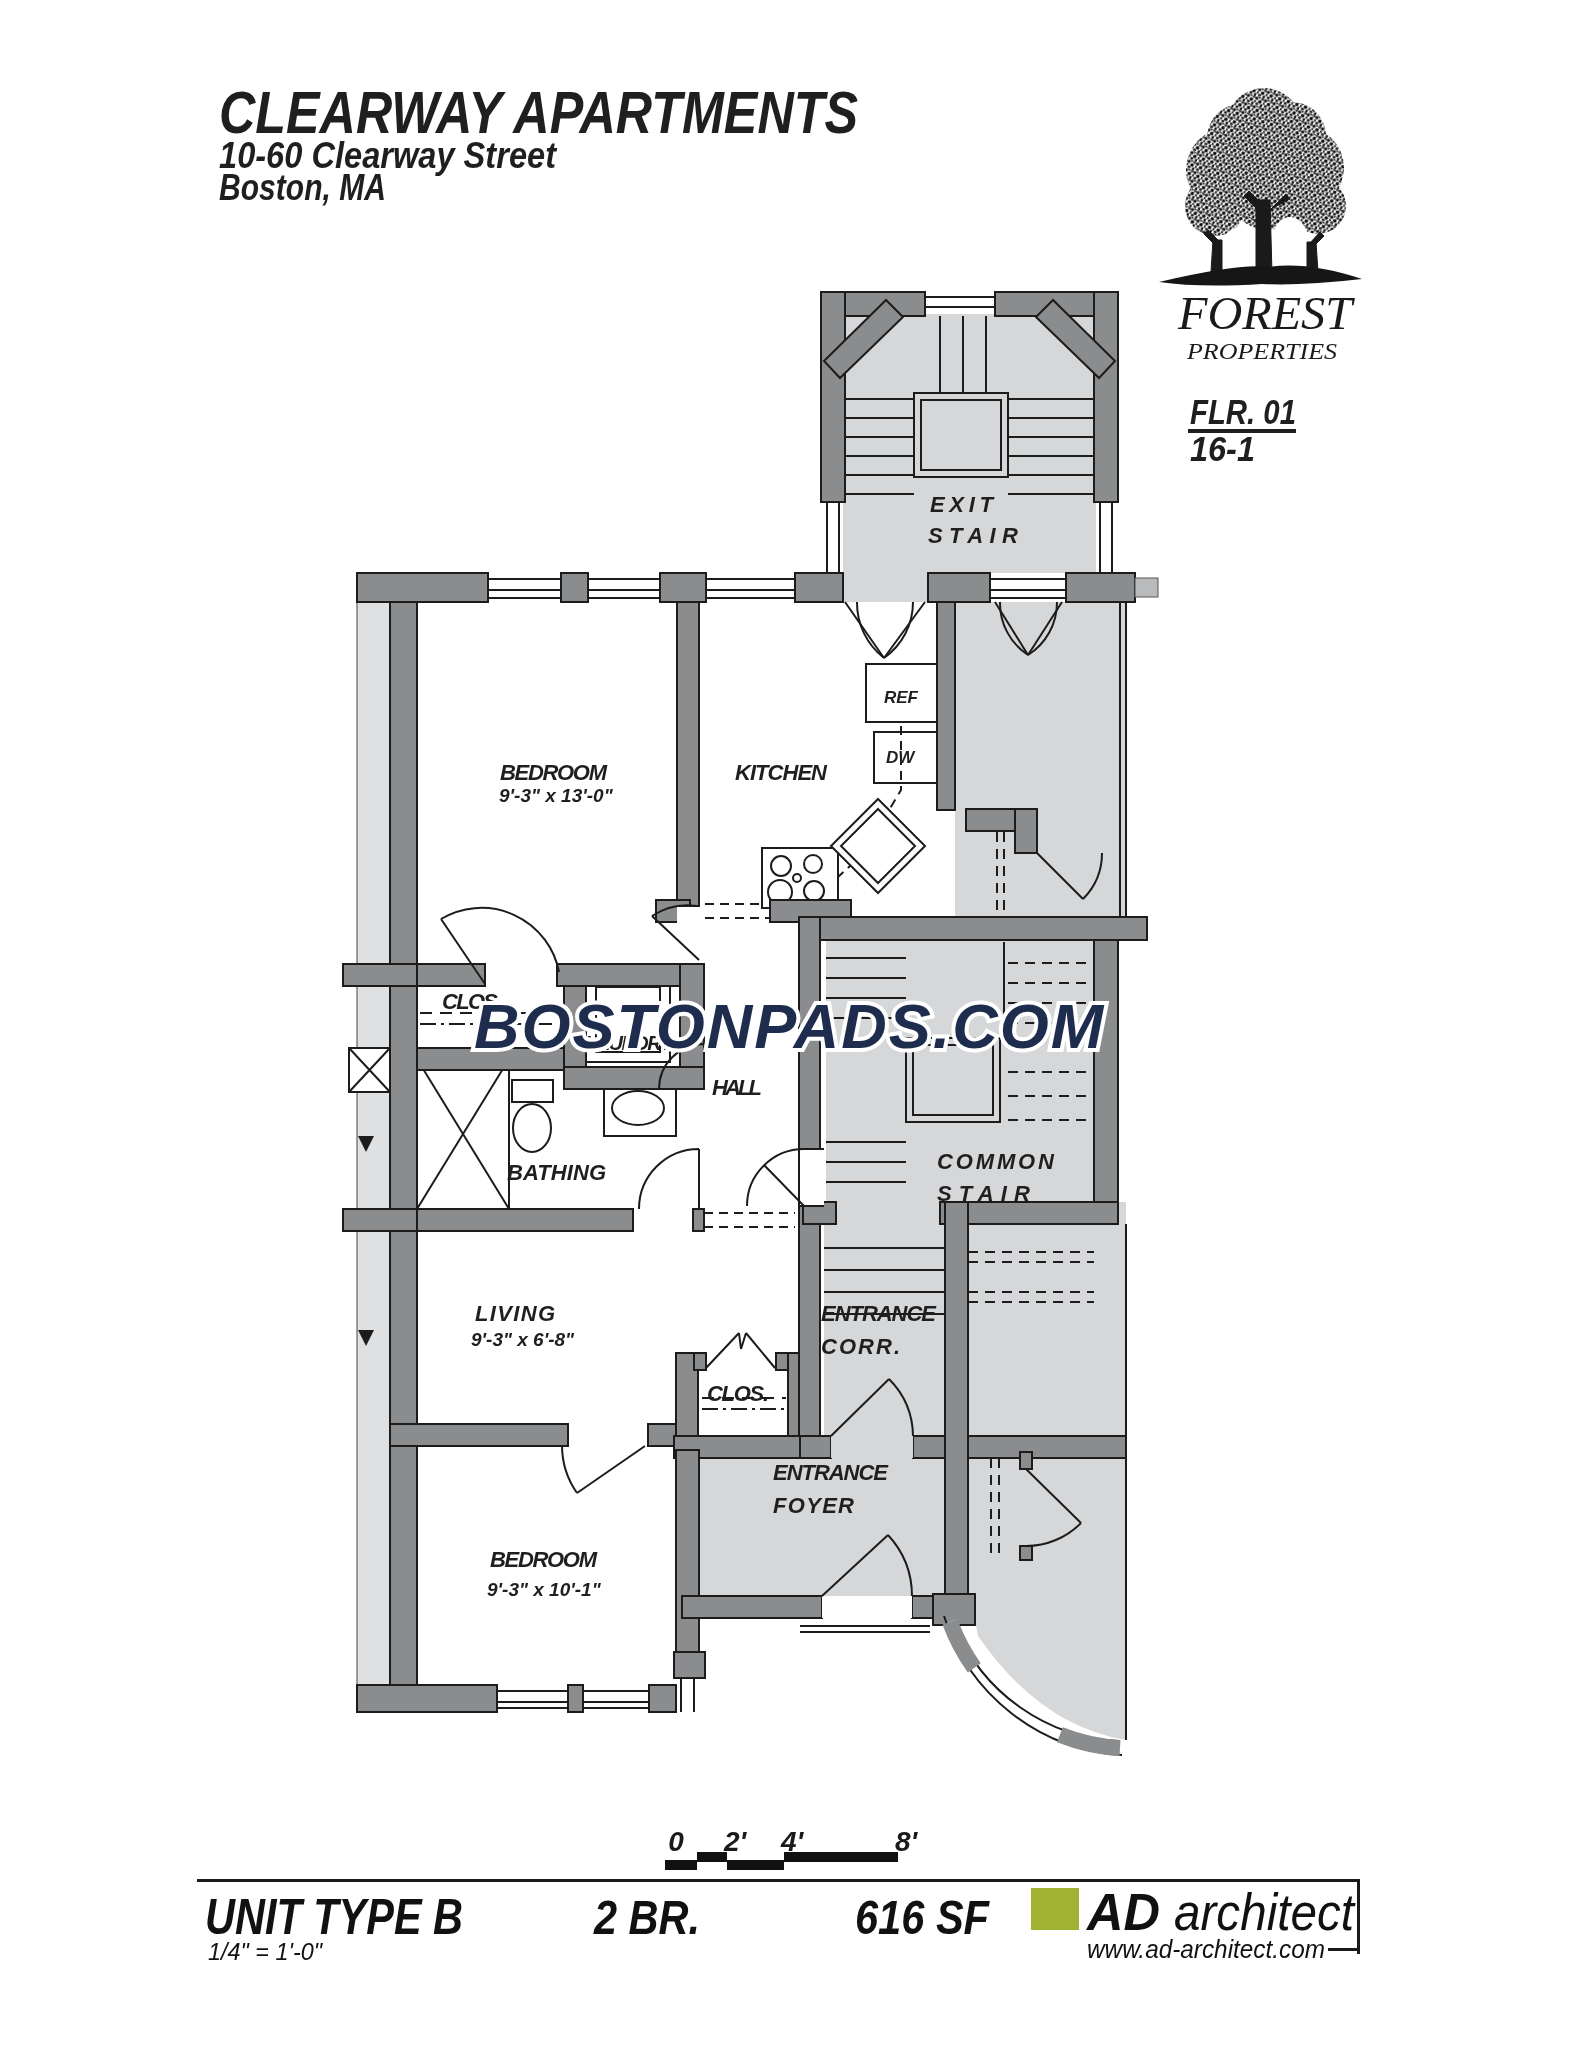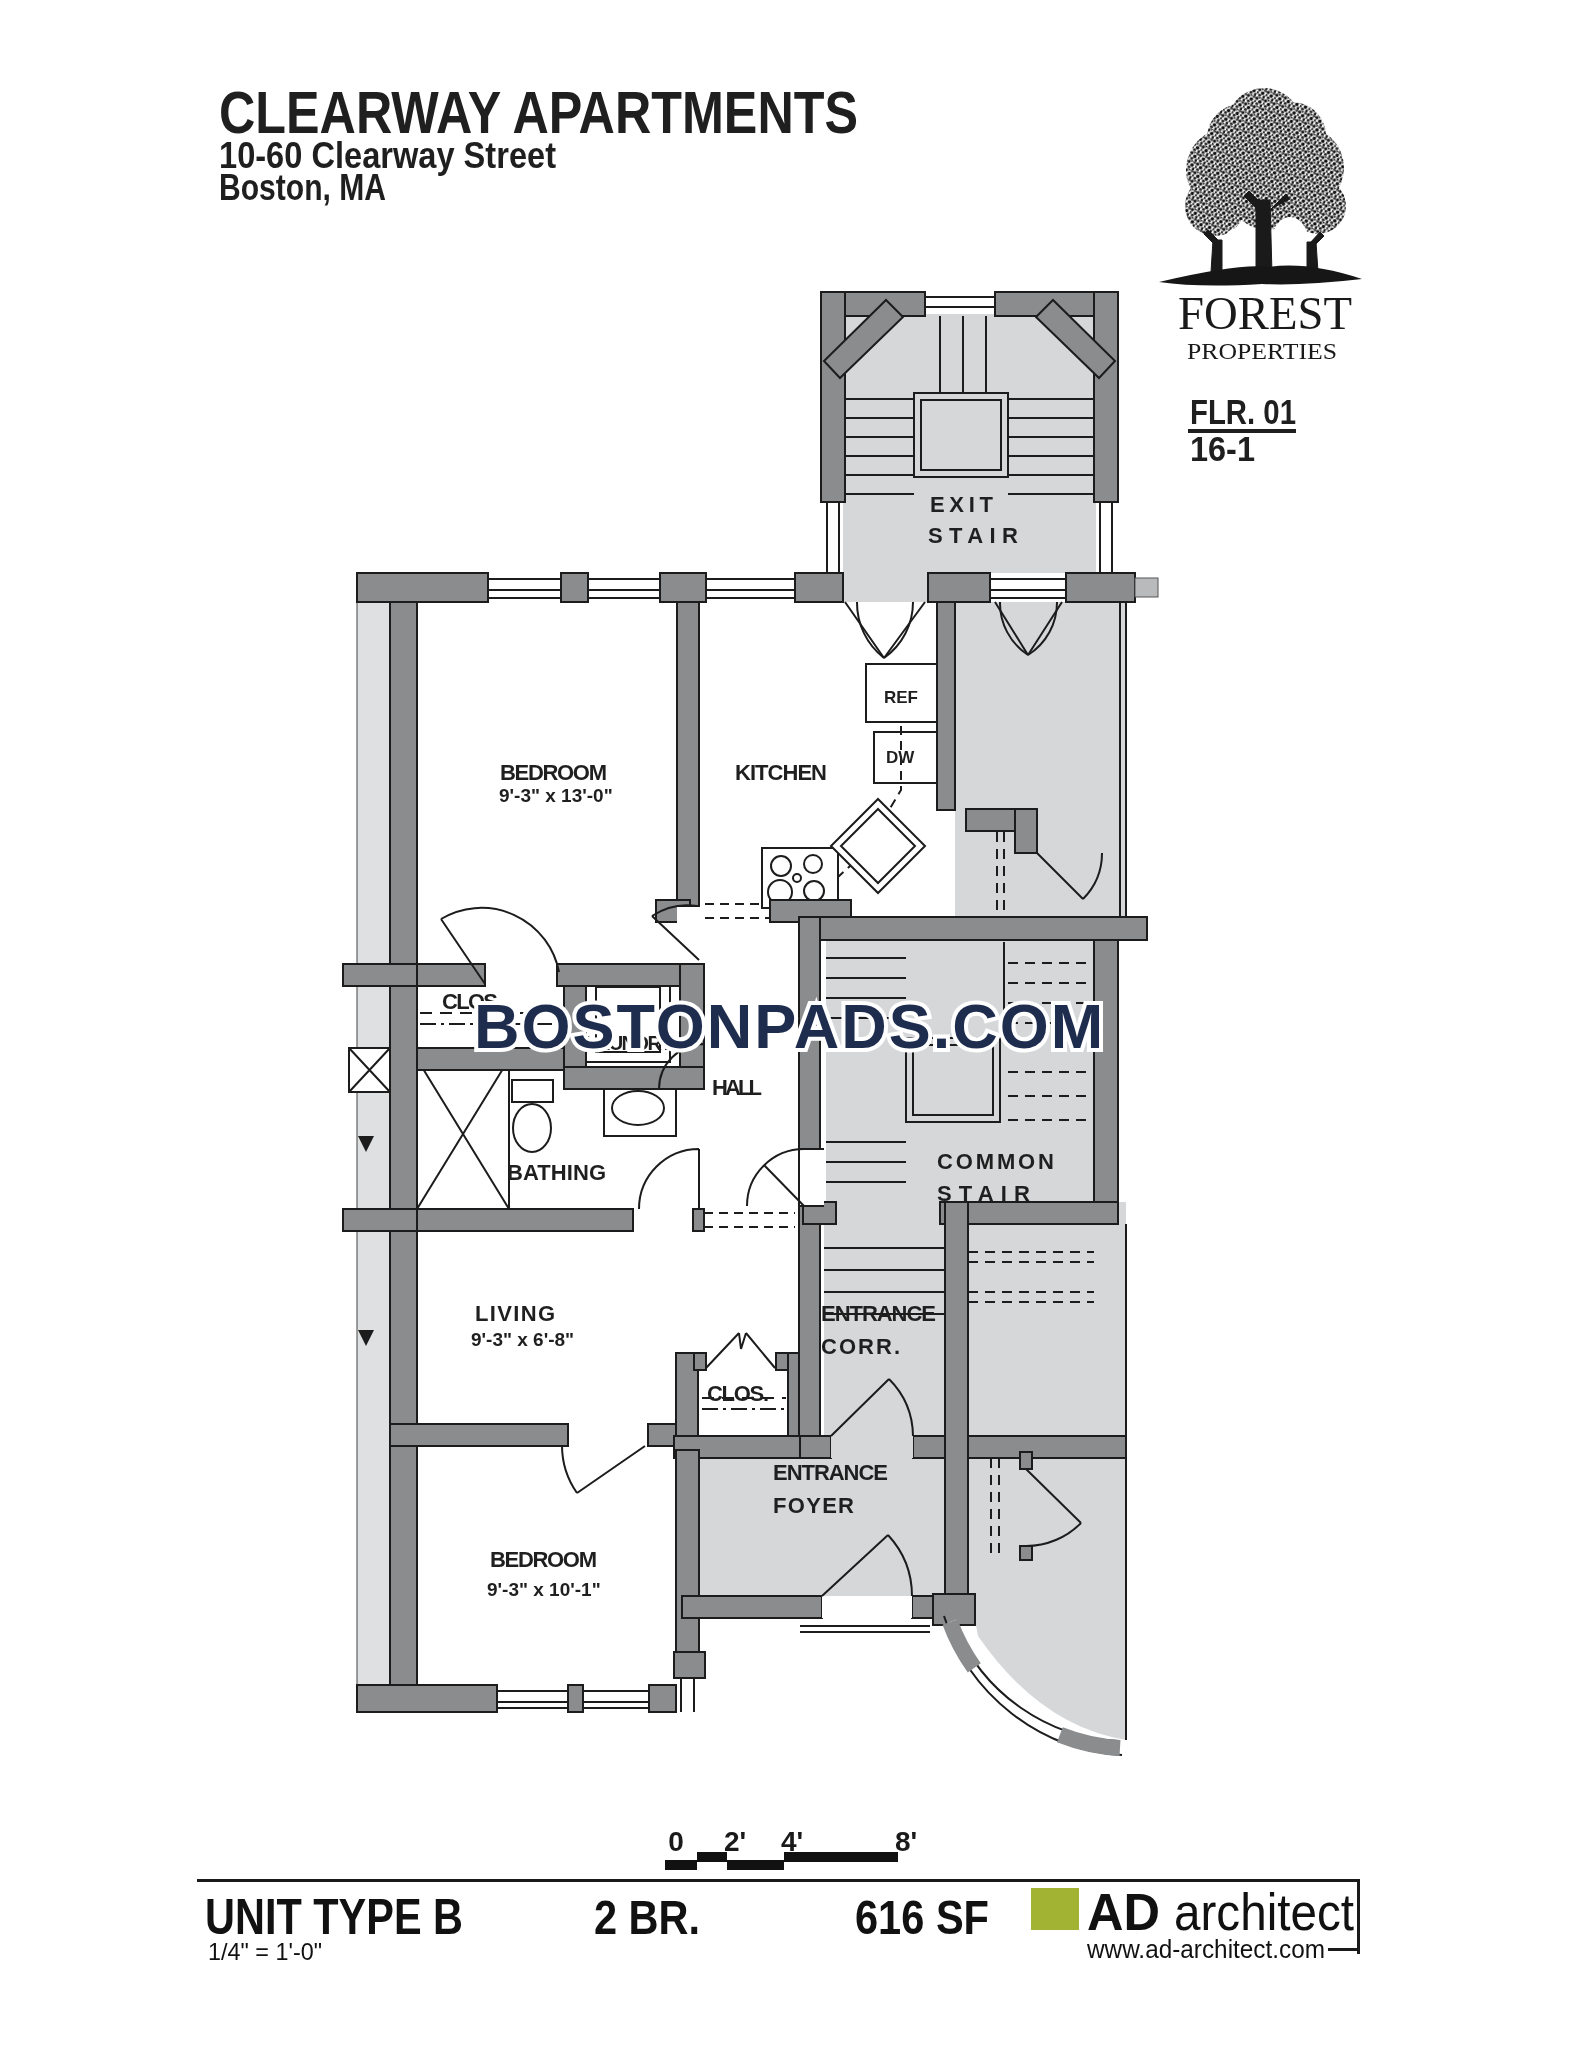--- a/index.html
+++ b/index.html
@@ -1,15 +1,15 @@
 <!DOCTYPE html>
 <html><head><meta charset="utf-8">
 <style>
 html,body{margin:0;padding:0;background:#fff;}
-.page{position:relative;width:1583px;height:2048px;background:#fff;overflow:hidden;}
+.page{position:relative;width:1583px;height:2048px;background:#fff;overflow:hidden;font-style:italic;}
 text{font-family:"Liberation Sans",sans-serif;}
 .ser{font-family:"Liberation Serif",serif;}
 </style></head>
 <body>
 <div class="page">
 <svg width="1583" height="2048" viewBox="0 0 1583 2048">
 <defs>
 <pattern id="stip" width="9" height="9" patternUnits="userSpaceOnUse" patternTransform="rotate(18)">
 <rect width="9" height="9" fill="#fbfbfb"></rect>
 <circle cx="1.8" cy="2.0" r="1.7" fill="#161616"></circle>

